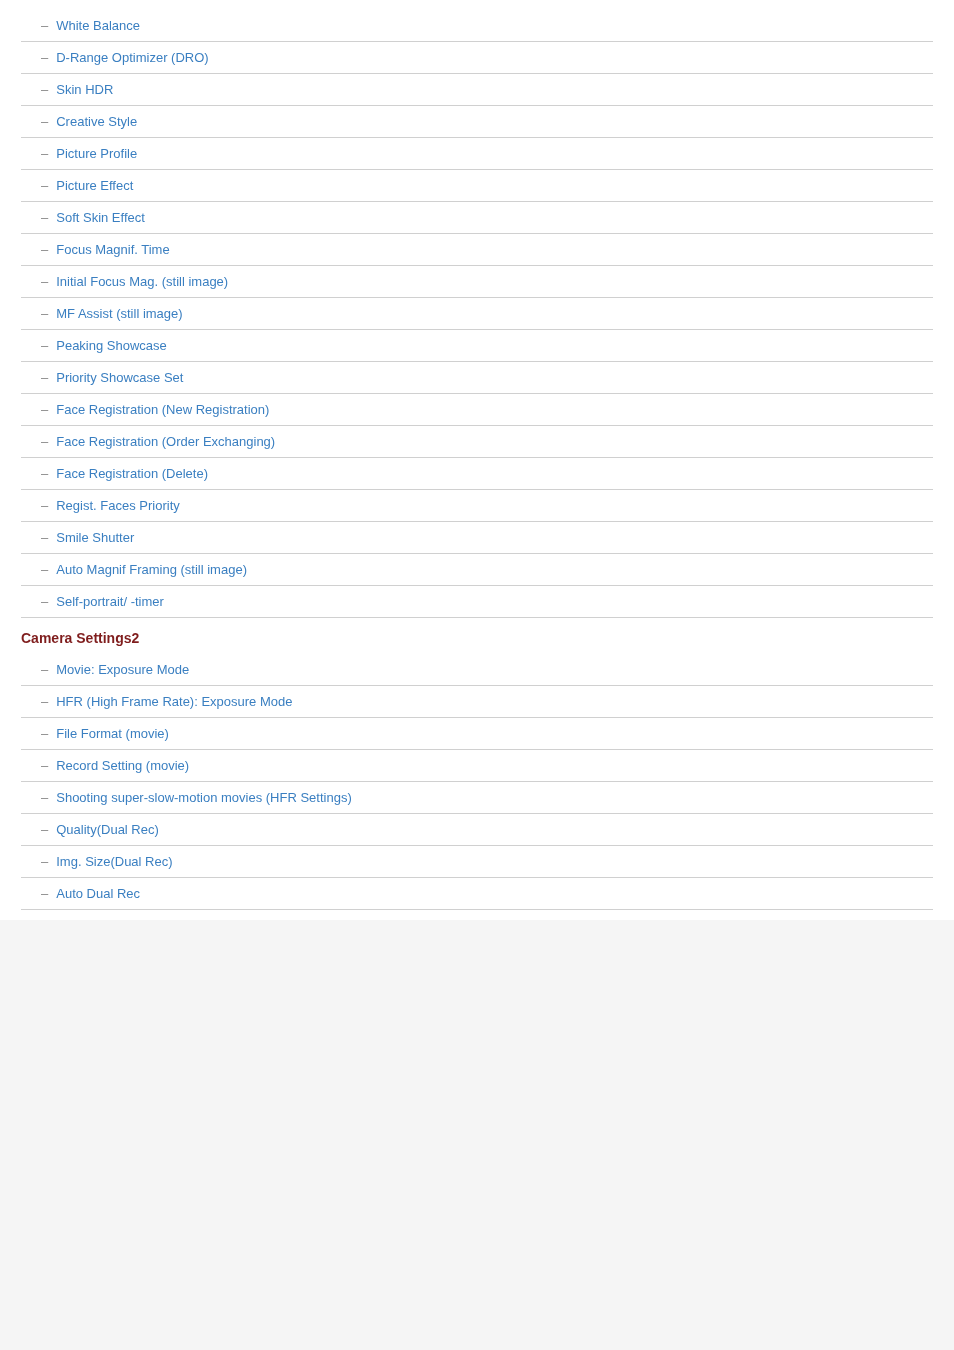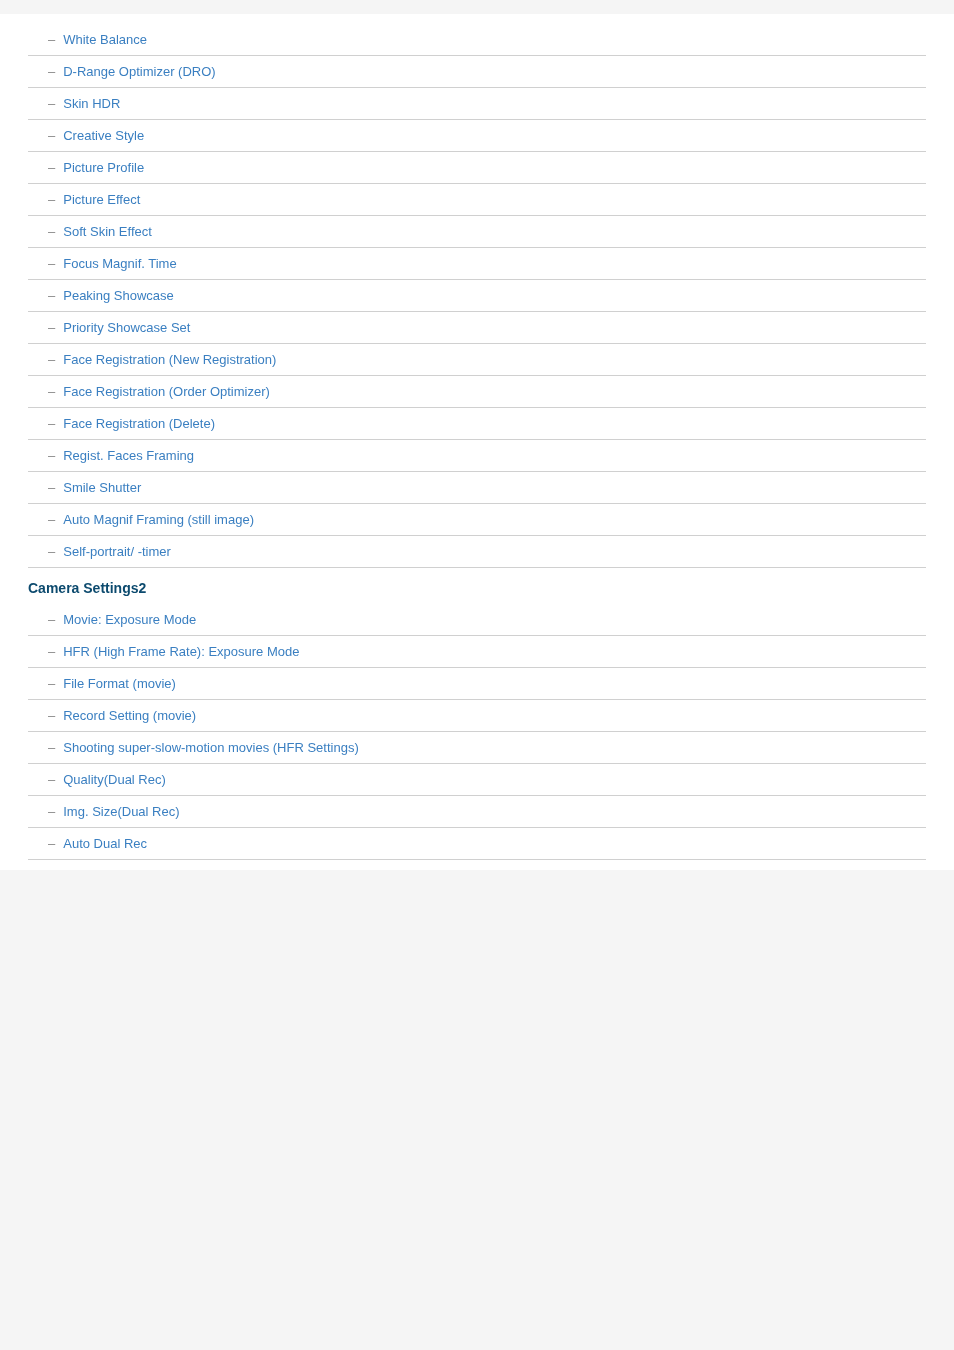--- a/index.html
+++ b/index.html
@@ -5,30 +5,30 @@
     * { margin: 0; padding: 0; box-sizing: border-box; }
     body {
       font-family: Arial, sans-serif;
       font-size: 13px;
       background: #f5f5f5;
       color: #333;
       width: 954px;
     }
     .page-container {
       background: #fff;
-      margin: 14px auto;
-      padding: 10px 8px;
+      margin: 0 auto;
+      padding: 10px 1px;
     }
     .list-section {
       padding: 0 20px;
     }
     .section-header {
       font-size: 14px;
       font-weight: bold;
-      color: #0c4a6e;
+      color: #7f1d1d;
       padding: 12px 20px 8px 20px;
       background: #fff;
     }
     .list-item {
       display: flex;
       align-items: center;
       padding: 8px 0 8px 20px;
       border-bottom: 1px solid #d0d0d0;
       position: relative;
     }
@@ -68,36 +68,42 @@
       <div class="list-item">
         <a href="#">Picture Effect</a>
       </div>
       <div class="list-item">
         <a href="#">Soft Skin Effect</a>
       </div>
       <div class="list-item">
         <a href="#">Focus Magnif. Time</a>
       </div>
       <div class="list-item">
+        <a href="#">Initial Focus Mag. (still image)</a>
+      </div>
+      <div class="list-item">
+        <a href="#">MF Assist (still image)</a>
+      </div>
+      <div class="list-item">
         <a href="#">Peaking Showcase</a>
       </div>
       <div class="list-item">
         <a href="#">Priority Showcase Set</a>
       </div>
       <div class="list-item">
         <a href="#">Face Registration (New Registration)</a>
       </div>
       <div class="list-item">
-        <a href="#">Face Registration (Order Optimizer)</a>
+        <a href="#">Face Registration (Order Exchanging)</a>
       </div>
       <div class="list-item">
         <a href="#">Face Registration (Delete)</a>
       </div>
       <div class="list-item">
-        <a href="#">Regist. Faces Framing</a>
+        <a href="#">Regist. Faces Priority</a>
       </div>
       <div class="list-item">
         <a href="#">Smile Shutter</a>
       </div>
       <div class="list-item">
         <a href="#">Auto Magnif Framing (still image)</a>
       </div>
       <div class="list-item">
         <a href="#">Self-portrait/ -timer</a>
       </div>

